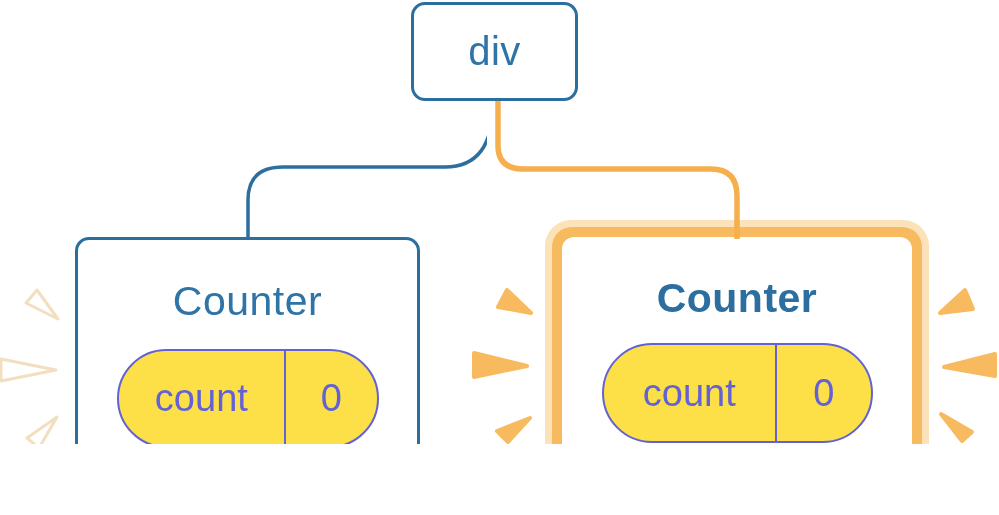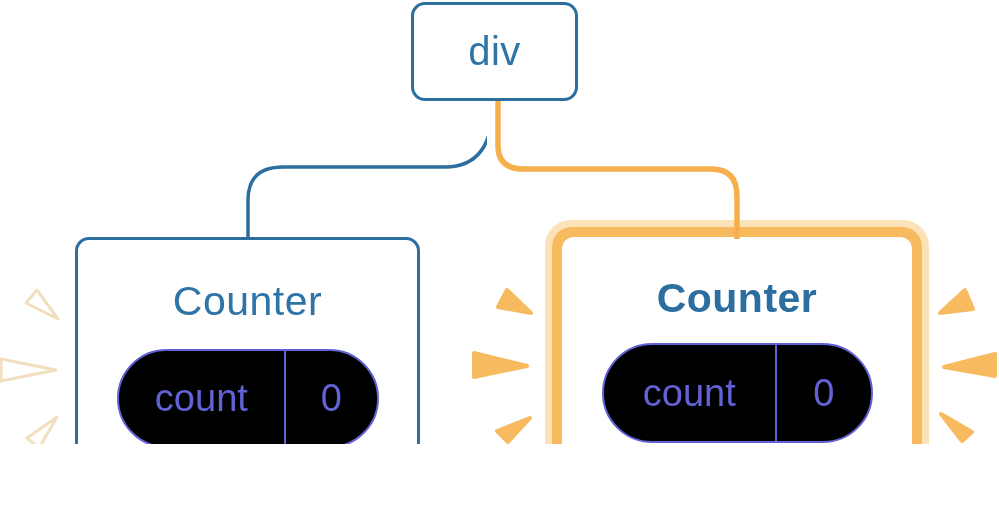--- a/index.html
+++ b/index.html
@@ -87,21 +87,21 @@
 
   
   .state-pill {
     margin-top: 24px;
     width: 262px; height: 99px;
     border: 2px solid #6262D6;
     border-radius: 60px;
     box-sizing: border-box;
     display: flex;
     overflow: hidden;
-    background: #000000;
+    background: #fde047;
   }
   .card-right-inner .state-pill { width: 271px; height: 100px; margin-top: 21px; }
   .state-pill .pill-key {
     flex: 0 0 65%;
     display: flex; align-items: center; justify-content: center;
     border-right: 2px solid #6262D6;
     box-sizing: border-box;
     color: #6262D6;
     font-size: 38px;
   }

